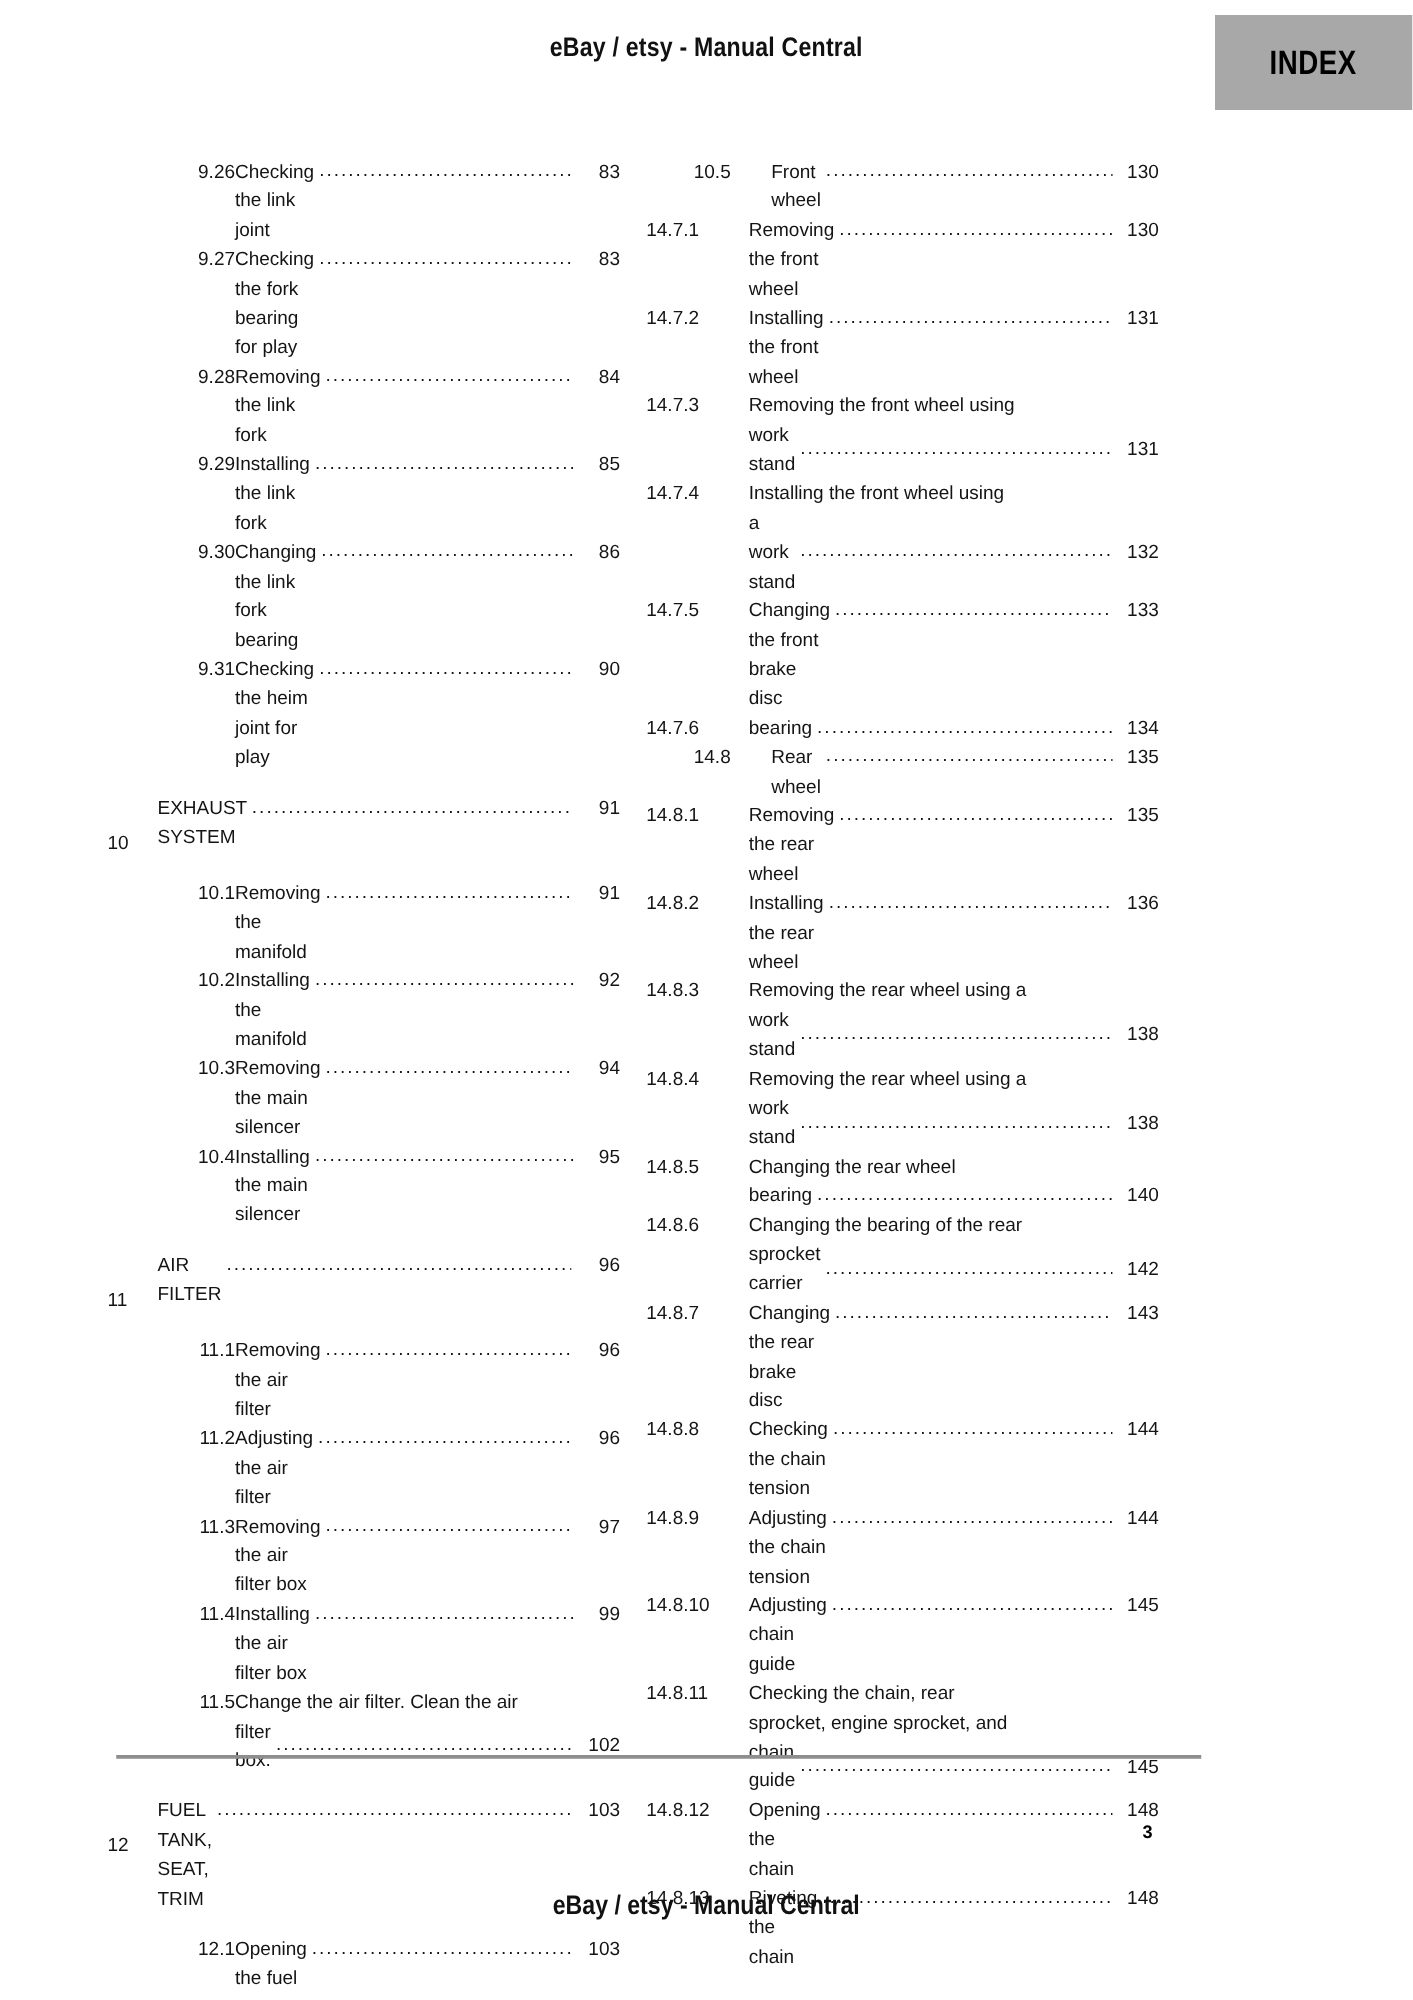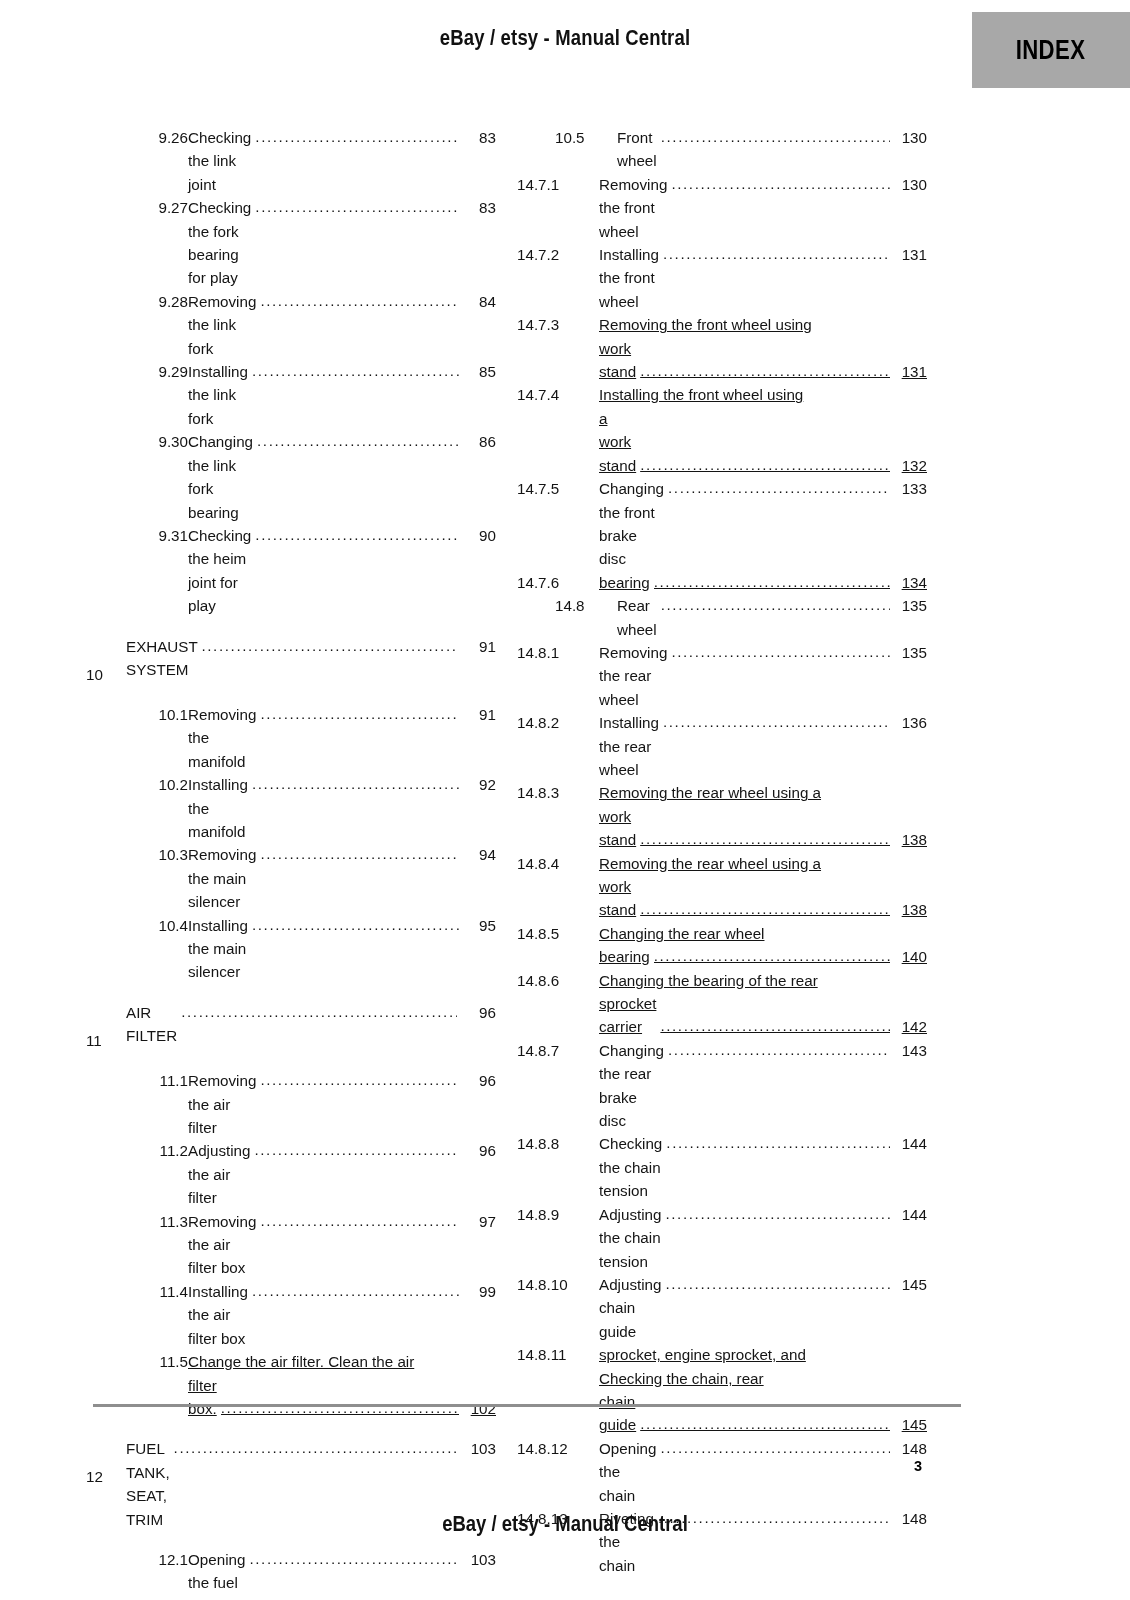--- a/index.html
+++ b/index.html
@@ -116,25 +116,25 @@
   }
   .page {
     flex: 0 0 auto;
     width: 34px;
     text-align: right;
     white-space: nowrap;
   }
   .entry.chapter .page { width: 36px; }
 
   
-  .multiline .body { display: block; text-decoration: underline; }
+  .multiline .body { display: block; }
   .multiline .lead { display: block; }
   .multiline .tail {
     display: flex;
-    align-items: flex-end;
+    align-items: center;
   }
   .multiline .tail .dots { }
 
   
   #footer-rule {
     position: absolute;
     left: 93px;
     top: 1404px;
     width: 868px;
     height: 3px;
@@ -490,22 +490,22 @@
         <div class="num">14.8.10</div>
         <div class="body">
           <span class="label">Adjusting chain guide</span>
           <span class="dots">........................................................................................................................................................................................................</span>
           <span class="page">145</span>
         </div>
       </div>
       <div class="entry sub2 multiline">
         <div class="num">14.8.11</div>
         <div class="body">
+          <div class="lead">Checking the chain, rear</div>
           <div class="lead">sprocket, engine sprocket, and</div>
-          <div class="lead">Checking the chain, rear</div>
           <div class="tail">
             <span class="label">chain guide</span>
             <span class="dots">........................................................................................................................................................................................................</span>
             <span class="page">145</span>
           </div>
         </div>
       </div>
       <div class="entry sub2">
         <div class="num">14.8.12</div>
         <div class="body">

